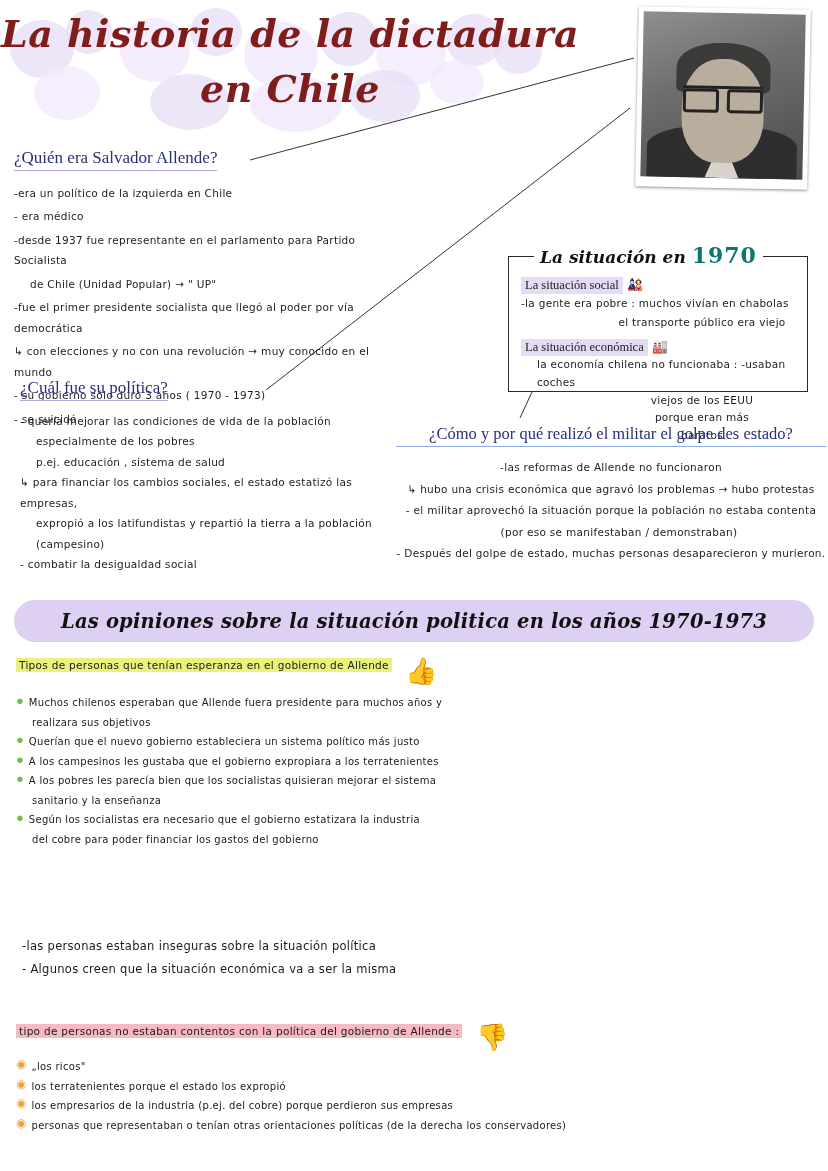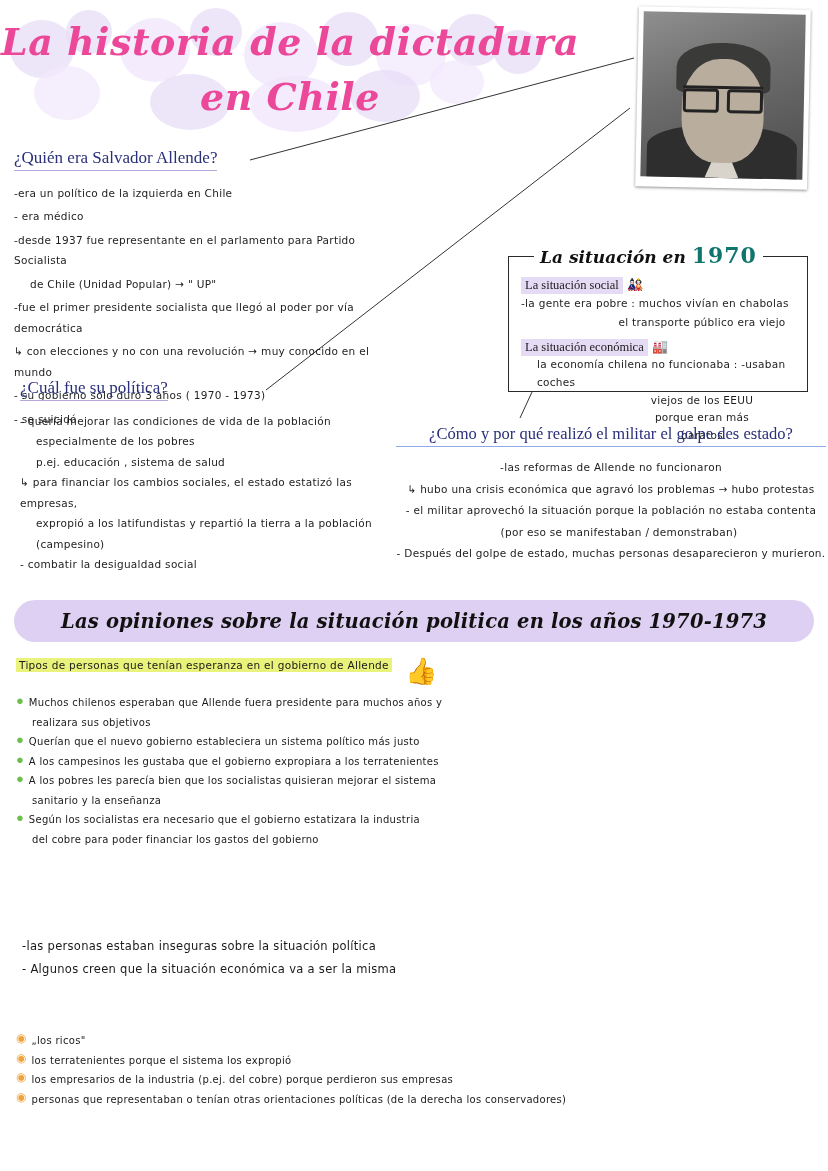--- a/index.html
+++ b/index.html
@@ -21,29 +21,29 @@
     width: 600px; height: 130px;
   }
   .blob {
     position: absolute;
     border-radius: 50%;
     background: #e7dcf5;
     opacity: .75;
   }
   #title-text {
     position: absolute;
-    left: 0; top: 10px;
+    left: 0; top: 2px;
     width: 580px;
     text-align: center;
     font-family: "DejaVu Serif", serif;
     font-style: italic;
     font-weight: bold;
     font-size: 38px;
     line-height: 1.45;
-    color: #ec4899;
+    color: #7f1d1d;
     letter-spacing: .5px;
     z-index: 3;
   }
 
   
   #photo {
     position: absolute;
     left: 637px; top: 8px;
     width: 172px; height: 180px;
     background: #ffffff;
@@ -371,28 +371,32 @@
     </div>
   </div>
 </div>
 
 <div id="mid-block">
   <div>-las  personas  estaban  inseguras  sobre  la  situación  política</div>
   <div>- Algunos  creen  que  la  situación  económica  va  a  ser  la  misma</div>
 </div>
 
 <div id="neg-block">
+  <div style="display:flex;align-items:flex-start;gap:14px;">
+    <span id="neg-head">tipo de personas  no  estaban  contentos  con  la  política  del  gobierno  de  Allende :</span>
+    <span class="emoji">👎</span>
+  </div>
   <div style="margin-top:8px;">
     <div class="op-row">
       <span class="bullet-o">◉</span>
       <span class="txt">„los  ricos"</span>
     </div>
     <div class="op-row">
       <span class="bullet-o">◉</span>
-      <span class="txt">los  terratenientes  porque  el  sistema  los  expropió</span>
+      <span class="txt">los  terratenientes  porque  el  estado  los  expropió</span>
     </div>
     <div class="op-row">
       <span class="bullet-o">◉</span>
       <span class="txt">los  empresarios  de  la  industria  (p.ej. del  cobre)  porque  perdieron  sus  empresas</span>
     </div>
     <div class="op-row">
       <span class="bullet-o">◉</span>
       <span class="txt">personas  que  representaban  o tenían  otras  orientaciones  políticas  (de la  derecha  los  conservadores)</span>
     </div>
   </div>

